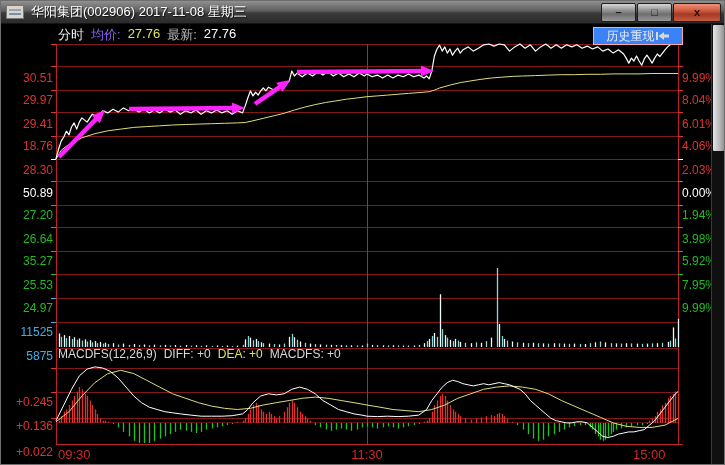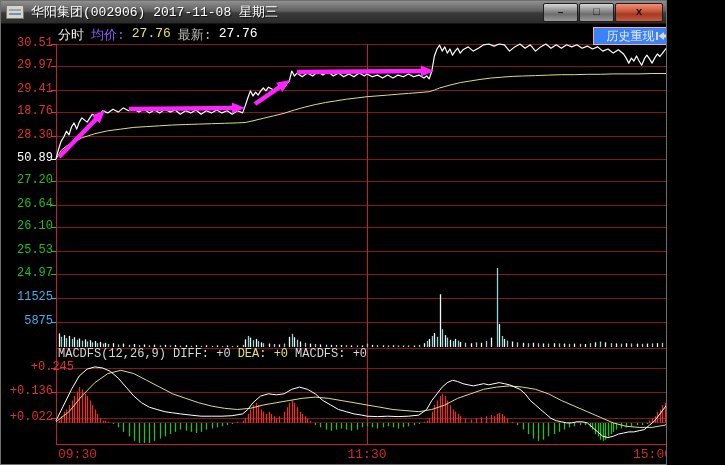--- a/index.html
+++ b/index.html
@@ -1,17 +1,17 @@
 <!DOCTYPE html>
 <html><head>
 <meta charset="utf-8">
 <style>
   html,body{margin:0;padding:0;background:#000;}
-  .window{position:relative;width:667px;height:465px;background:#000;overflow:hidden;
-          font-family:Liberation Mono, monospace;border:1px solid #6e6e6e;box-sizing:border-box;}
+  .window{position:relative;width:725px;height:465px;background:#000;overflow:hidden;
+          font-family:Liberation Sans, sans-serif;border:1px solid #6e6e6e;box-sizing:border-box;}
   .titlebar{position:absolute;left:0;top:0;width:100%;height:22px;z-index:6;
             background:linear-gradient(#909090,#5f5f5f 45%,#3a3a3a 55%,#2b2b2b);
             border-bottom:1px solid #141414;display:flex;align-items:center;}
   .app-icon{width:16px;height:12px;margin-left:5px;background:#d9d5cc;border:1px solid #777;position:relative;}
   .app-icon i{position:absolute;left:2px;right:2px;height:2px;background:#7a8fa8;}
   .app-icon i.b{top:3px;background:#9aa4ae;}
   .app-icon i.a{top:7px;}
   .wtitle{color:#fff;font-size:13px;margin-left:7px;white-space:nowrap;text-shadow:1px 1px 1px rgba(0,0,0,.7);}
   .winbtns{position:absolute;right:3px;top:2px;display:flex;}
   .winbtn{width:33px;height:17px;margin-left:1px;border:1px solid #1e1e1e;border-radius:2px;
@@ -20,21 +20,21 @@
   .winbtn.close{width:46px;background:linear-gradient(#f0907a,#cf5a3e 40%,#a23a24 60%,#c85a40);color:#2b0e08;}
   #chart-svg{position:absolute;left:0;top:0;z-index:1;}
   .overlay{position:absolute;z-index:3;}
   .header-row{left:57px;top:25px;display:flex;gap:7px;font-size:13px;white-space:nowrap;}
   .replay-btn{left:592px;top:26px;width:88px;height:16px;border:1px solid #fca5a5;display:flex;
               align-items:center;justify-content:center;font-size:12px;color:#ececec;background:#3b82f6;}
   .macd-row{left:57px;top:346px;display:flex;gap:7px;font-size:12px;white-space:nowrap;}
   #left-axis{left:0;top:0;width:52px;height:465px;}
   #right-axis{left:681px;top:0;width:44px;height:465px;}
   #time-axis{left:0;top:0;width:725px;height:465px;}
-  .axlbl{position:absolute;font-size:12px;height:13px;line-height:13px;width:52px;text-align:right;}
+  .axlbl{position:absolute;font-size:12px;height:13px;line-height:13px;width:52px;text-align:right;margin-top:35px;}
   #right-axis .axlbl{text-align:left;width:44px;}
   .tlbl{position:absolute;font-size:13px;top:446px;color:#cc2a2a;text-align:center;}
   .sbar{position:absolute;left:710px;top:23px;width:13px;height:440px;background:#101010;
         border-left:1px solid #3a3a3a;z-index:4;}
   .sthumb{position:absolute;left:1px;top:1px;width:11px;height:126px;
           background:linear-gradient(90deg,#e6e6e6,#bdbdbd 55%,#939393);border-radius:1px;}
 </style>
 </head>
 <body>
 
@@ -458,26 +458,26 @@
 
   <div class="overlay" id="left-axis">
       <div class="axlbl" style="top: 36px; color: rgb(221, 51, 51);">30.51</div>
       <div class="axlbl" style="top: 58px; color: rgb(221, 51, 51);">29.97</div>
       <div class="axlbl" style="top: 82px; color: rgb(221, 51, 51);">29.41</div>
       <div class="axlbl" style="top: 104px; color: rgb(221, 51, 51);">18.76</div>
       <div class="axlbl" style="top: 128px; color: rgb(221, 51, 51);">28.30</div>
       <div class="axlbl" style="top: 151px; color: rgb(255, 255, 255);">50.89</div>
       <div class="axlbl" style="top: 173px; color: rgb(34, 187, 34);">27.20</div>
       <div class="axlbl" style="top: 197px; color: rgb(34, 187, 34);">26.64</div>
-      <div class="axlbl" style="top: 219px; color: rgb(34, 187, 34);">26.10</div>
+      <div class="axlbl" style="top: 219px; color: rgb(34, 187, 34);">35.27</div>
       <div class="axlbl" style="top: 243px; color: rgb(34, 187, 34);">25.53</div>
       <div class="axlbl" style="top: 266px; color: rgb(34, 187, 34);">24.97</div>
       <div class="axlbl" style="top: 290px; color: rgb(63, 176, 234);">11525</div>
       <div class="axlbl" style="top: 314px; color: rgb(63, 176, 234);">5875</div>
-      <div class="axlbl" style="top: 360px; color: rgb(221, 51, 51); padding-left: 21px;">+0.245</div>
+      <div class="axlbl" style="top: 360px; color: rgb(221, 51, 51);">+0.245</div>
       <div class="axlbl" style="top: 384px; color: rgb(221, 51, 51);">+0.136</div>
       <div class="axlbl" style="top: 410px; color: rgb(221, 51, 51);">+0.022</div>
     </div>
   <div class="overlay" id="right-axis">
       <div class="axlbl" style="top: 36px; color: rgb(221, 51, 51);">9.99%</div>
       <div class="axlbl" style="top: 58px; color: rgb(221, 51, 51);">8.04%</div>
       <div class="axlbl" style="top: 82px; color: rgb(221, 51, 51);">6.01%</div>
       <div class="axlbl" style="top: 104px; color: rgb(221, 51, 51);">4.06%</div>
       <div class="axlbl" style="top: 128px; color: rgb(221, 51, 51);">2.03%</div>
       <div class="axlbl" style="top: 151px; color: rgb(255, 255, 255);">0.00%</div>

